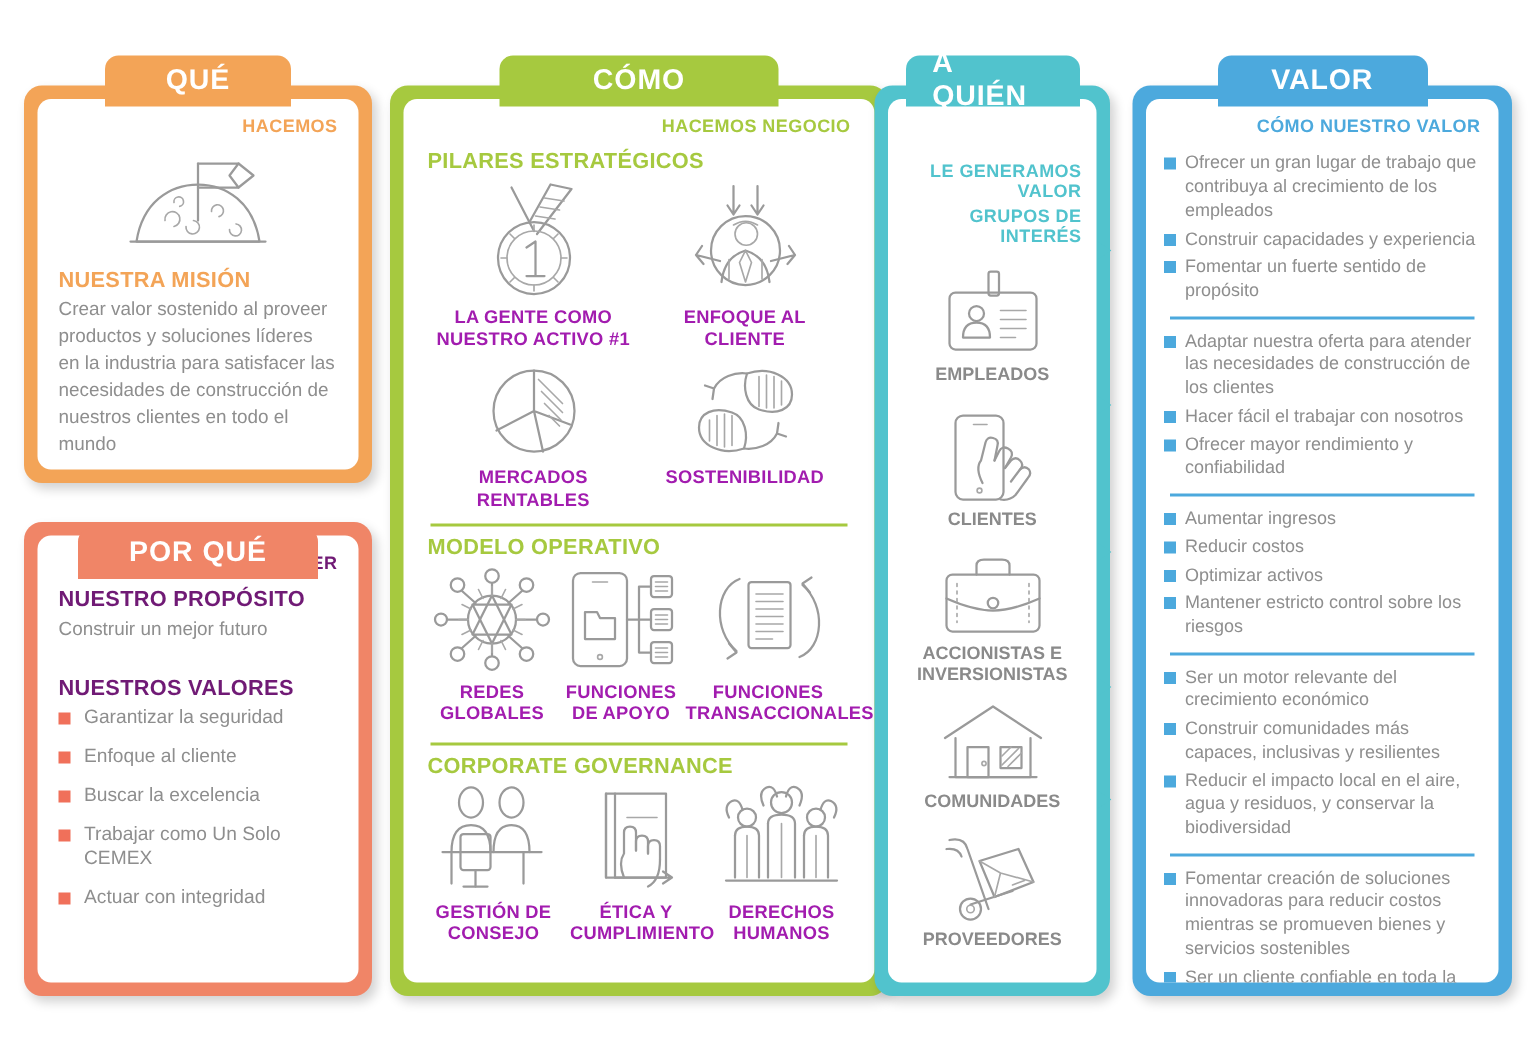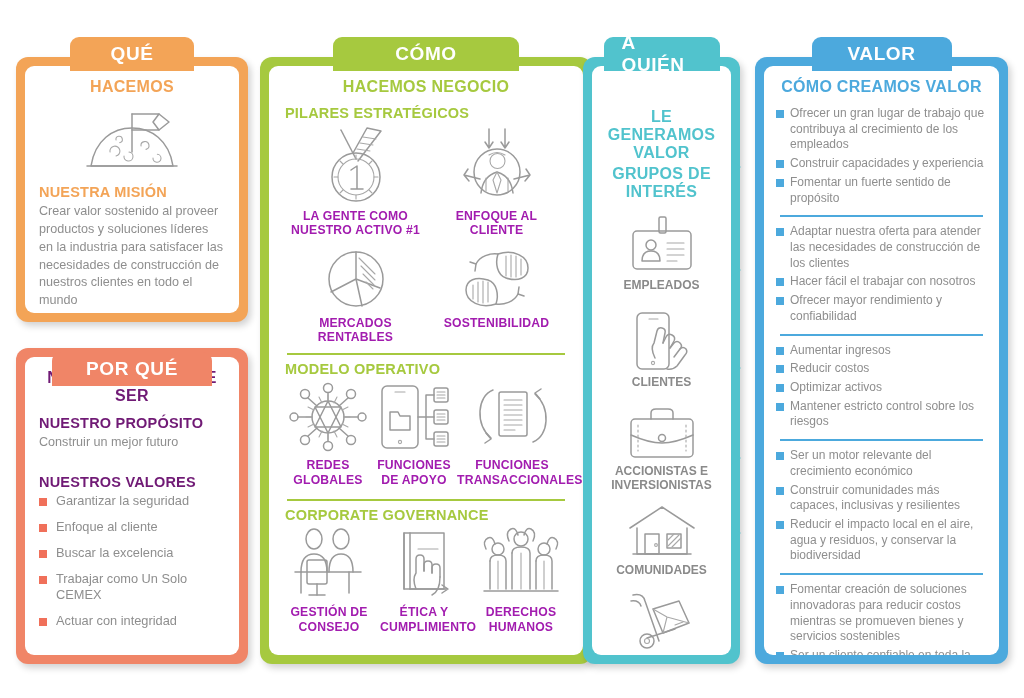--- a/index.html
+++ b/index.html
@@ -23,21 +23,21 @@
     z-index:1;
   }
   .inner{
     position:absolute;background:#fff;border-radius:9px;
     left:9px;right:9px;top:9px;bottom:9px;
     overflow:hidden;
   }
   .pad{padding:8px 14px 6px 14px;box-sizing:border-box;height:100%;}
 
   .sub{
-    text-align:center;font-weight:bold;font-size:16px;letter-spacing:.3px;
+    text-align:right;font-weight:bold;font-size:12px;letter-spacing:.3px;
     margin:4px 0 2px 0;line-height:1.12;
   }
   .sect{font-weight:bold;font-size:14.5px;letter-spacing:.2px;margin:6px 0 3px 0;}
   .body-txt{color:#8e8e8e;font-size:12.6px;line-height:1.42;}
 
   
   #card-que{left:16px;top:57px;width:232px;height:265px;background:#F3A457;}
   #card-que .tab{background:#F3A457;width:124px;}
   .que-accent{color:#F3A457;}
 
@@ -428,21 +428,21 @@
           <div class="cap">PROVEEDORES</div>
         </div>
       </div>
     </div>
   </div>
 
   <div class="card" id="card-valor">
     <div class="tab">VALOR</div>
     <div class="inner">
       <div class="pad" style="padding:8px 12px 6px 12px;">
-        <div class="sub valor-accent">CÓMO CREAMOS VALOR</div>
+        <div class="sub valor-accent">CÓMO NUESTRO VALOR</div>
         <div id="valor-groups" style="margin-top:10px;">
             <ul class="v-list">
               <li><span class="bul"></span>Ofrecer un gran lugar de trabajo que contribuya al crecimiento de los empleados</li>
               <li><span class="bul"></span>Construir capacidades y experiencia</li>
               <li><span class="bul"></span>Fomentar un fuerte sentido de propósito</li>
             </ul>
             <div class="divider-b"></div>
             <ul class="v-list">
               <li><span class="bul"></span>Adaptar nuestra oferta para atender las necesidades de construcción de los clientes</li>
               <li><span class="bul"></span>Hacer fácil el trabajar con nosotros</li>

